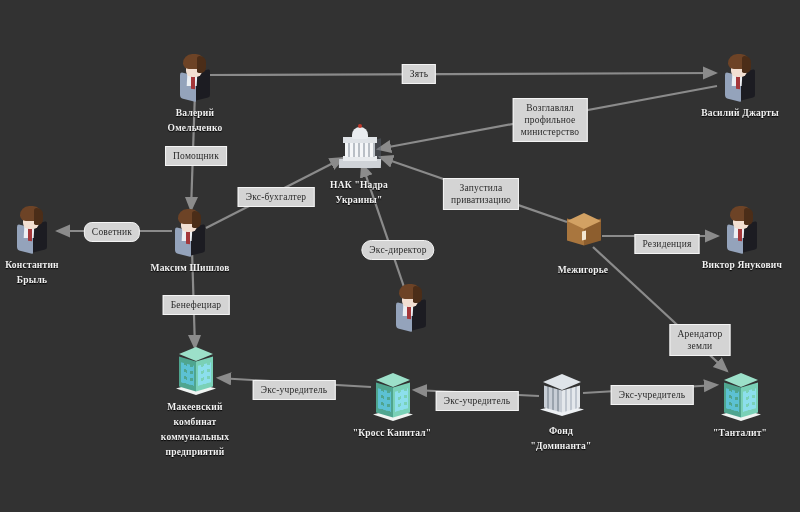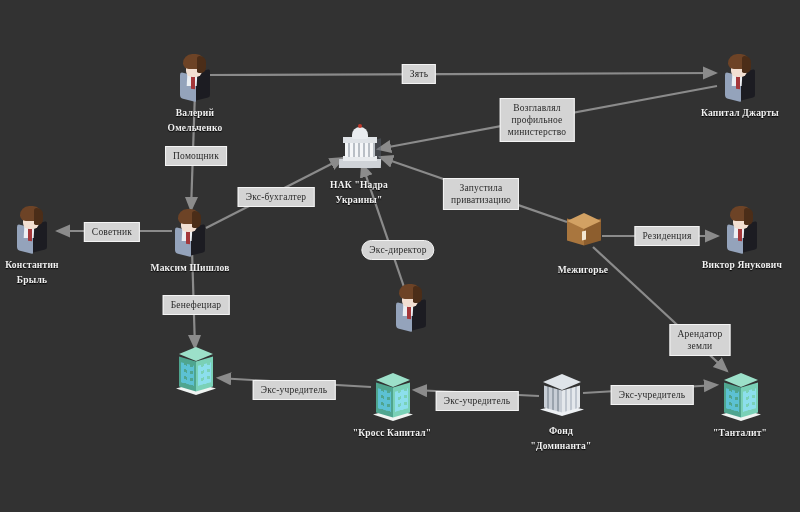--- a/index.html
+++ b/index.html
@@ -296,21 +296,21 @@
       <div class="person">
         <div class="p-body-dark"></div>
           <div class="p-body-light"></div>
         <div class="p-collar"></div>
           <div class="p-tie"></div>
         <div class="p-face"></div>
           <div class="p-hair"></div>
           <div class="p-hair-dark"></div>
       </div>
     </div>
-    <div class="node-label">Капитал Джарты</div>
+    <div class="node-label">Василий Джарты</div>
   </div>
 
   <div class="node" style="left:190px; top:203px;">
     <div class="node-icon">
       <div class="person">
         <div class="p-body-dark"></div>
           <div class="p-body-light"></div>
         <div class="p-collar"></div>
           <div class="p-tie"></div>
         <div class="p-face"></div>
@@ -398,20 +398,24 @@
     <div class="node-icon">
       <div class="bldg">
         <div class="b-plat"></div>
         <div class="b-left"></div>
           <div class="b-right"></div>
         <div class="b-win-l"></div>
           <div class="b-win-r"></div>
         <div class="b-top"></div>
       </div>
     </div>
+    <div class="node-label">Макеевский
+комбинат
+коммунальных
+предприятий</div>
   </div>
 
   <div class="node" style="left:392px; top:368px;">
     <div class="node-icon">
       <div class="bldg">
         <div class="b-plat"></div>
         <div class="b-left"></div>
           <div class="b-right"></div>
         <div class="b-win-l"></div>
           <div class="b-win-r"></div>
@@ -442,30 +446,30 @@
           <div class="b-right"></div>
         <div class="b-win-l"></div>
           <div class="b-win-r"></div>
         <div class="b-top"></div>
       </div>
     </div>
     <div class="node-label">"Танталит"</div>
   </div>
 
   <div class="elabel" style="left:419px; top:74px;">Зять</div>
-  <div class="elabel" style="left:537px; top:120px;">Возглавлял
+  <div class="elabel" style="left:550px; top:120px;">Возглавлял
 профильное
 министерство</div>
   <div class="elabel" style="left:196px; top:156px;">Помощник</div>
-  <div class="elabel" style="left:112px; top:232px;">Советник</div>
+  <div class="elabel" style="left:112px; top:232px;border-radius:8px;">Советник</div>
   <div class="elabel" style="left:276px; top:197px;">Экс-бухгалтер</div>
   <div class="elabel" style="left:398px; top:250px;border-radius:10px;">Экс-директор</div>
   <div class="elabel" style="left:481px; top:194px;font-family:Liberation Serif, serif;">Запустила
 приватизацию</div>
-  <div class="elabel" style="left:667px; top:236px;">Резиденция</div>
+  <div class="elabel" style="left:667px; top:244px;">Резиденция</div>
   <div class="elabel" style="left:700px; top:340px;">Арендатор
 земли</div>
   <div class="elabel" style="left:196px; top:305px;">Бенефециар</div>
   <div class="elabel" style="left:294px; top:390px;">Экс-учредитель</div>
   <div class="elabel" style="left:477px; top:401px;">Экс-учредитель</div>
   <div class="elabel" style="left:652px; top:395px;">Экс-учредитель</div>
 
 </div>
 
 </body></html>

